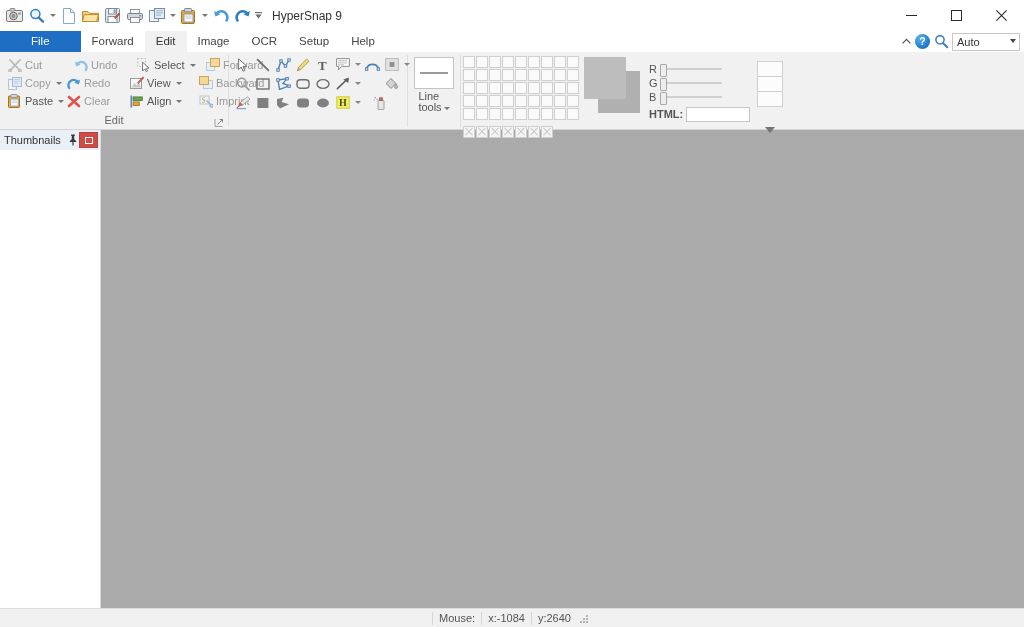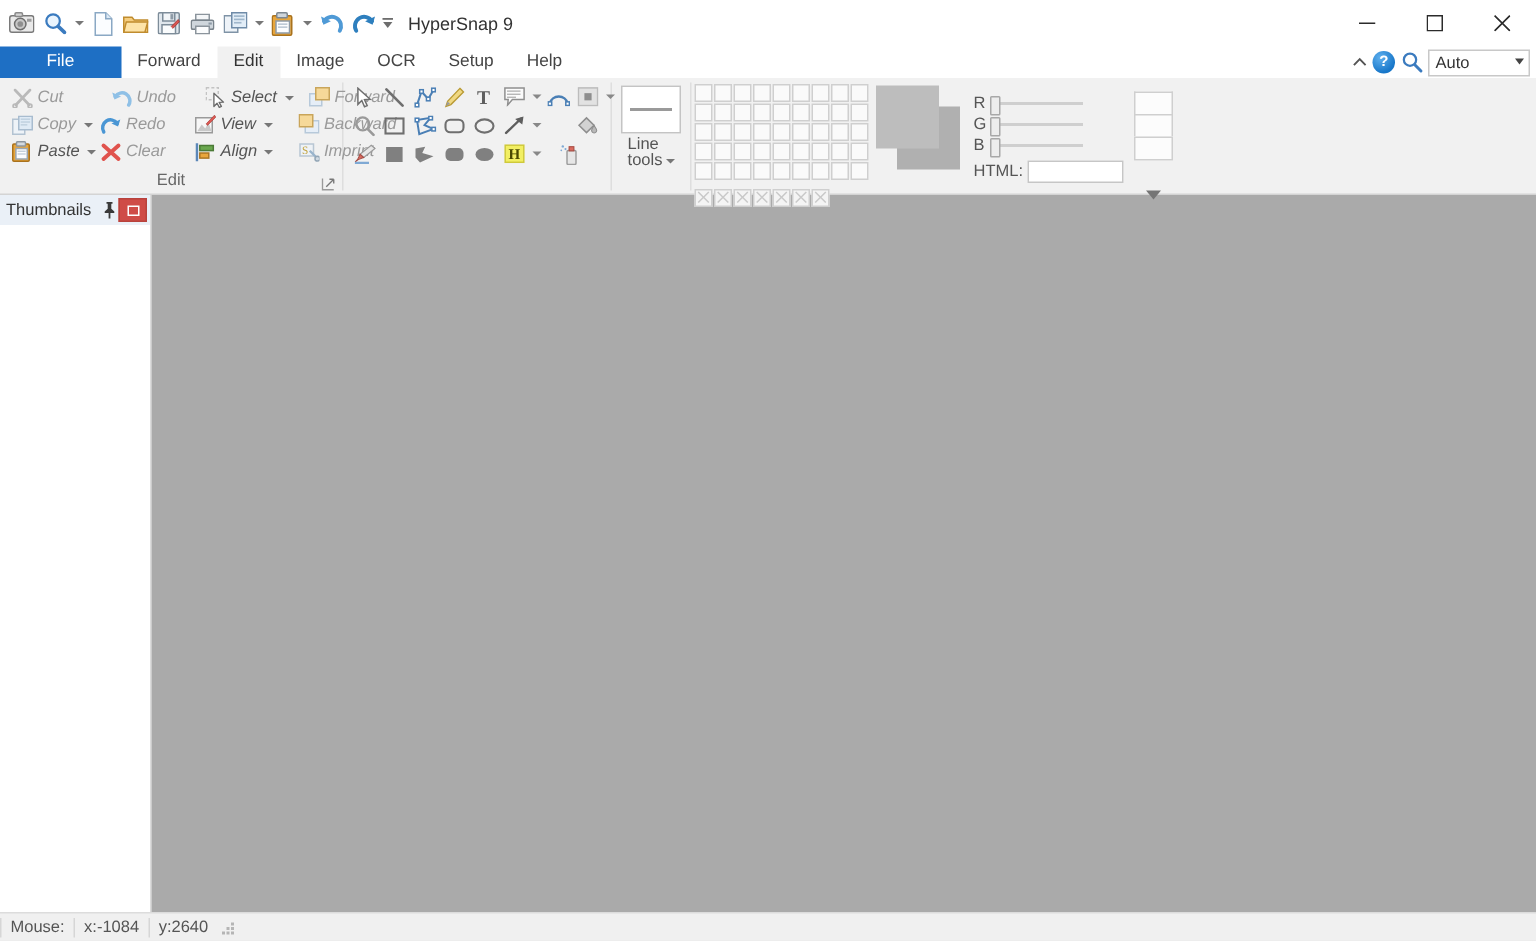--- a/index.html
+++ b/index.html
@@ -38,21 +38,21 @@
   .rgroup{position:relative;height:77px;display:flex;flex-direction:column;}
   .rgroup-body{flex:1;display:flex;align-items:flex-start;}
   .rgroup-label{height:15px;line-height:13px;text-align:center;font-size:11px;color:#666;}
   .rsep{width:1px;background:#dedede;margin:3px 0 2px 0;height:72px;align-self:flex-start;}
   .dlg-launcher{position:absolute;right:4px;bottom:1px;width:10px;height:10px;cursor:default;}
 
   
   .edit-grid{display:flex;flex-direction:column;padding:4px 0 0 4px;gap:0px;}
   .edit-row{display:flex;align-items:center;height:18px;}
   .ebtn{display:flex;align-items:center;height:18px;padding:0 3px;cursor:default;white-space:nowrap;}
-  .elabel{font-size:11px;color:#555;margin-left:3px;font-style:italic;}
+  .elabel{font-size:11px;color:#555;margin-left:3px;}
   .elabel.dim{color:#9a9a9a;}
   .ecaret{width:0;height:0;border-left:3px solid transparent;border-right:3px solid transparent;border-top:3px solid #777;margin-left:5px;}
   .eico{width:15px;height:15px;display:flex;align-items:center;justify-content:center;flex:0 0 15px;}
 
   
   .dt-wrap{display:flex;flex-direction:column;padding:3px 0 0 4px;}
   .dt-row{display:flex;align-items:center;height:19px;}
   .dbtn{width:20px;height:19px;display:flex;align-items:center;justify-content:center;cursor:default;}
   .dcaret{width:9px;height:19px;display:flex;align-items:center;justify-content:center;cursor:default;}
   .dcaret i{width:0;height:0;border-left:3px solid transparent;border-right:3px solid transparent;border-top:3px solid #888;}
@@ -79,21 +79,21 @@
   .curcol{position:relative;width:56px;height:56px;margin-left:5px;margin-top:1px;}
   .curcol .back{position:absolute;left:14px;top:14px;width:42px;height:42px;background:#b0b0b0;}
   .curcol .front{position:absolute;left:0;top:0;width:42px;height:42px;background:#bdbdbd;}
 
   .rgb-wrap{display:flex;flex-direction:column;padding-left:9px;padding-top:6px;}
   .rgb-row{display:flex;align-items:center;height:14px;}
   .rgb-lab{width:11px;font-size:11px;color:#555;}
   .slider{position:relative;width:62px;height:10px;display:flex;align-items:center;cursor:default;}
   .slider .track{width:62px;height:2px;background:#cfcfcf;}
   .slider .thumb{position:absolute;left:0px;top:0px;width:5px;height:11px;background:#ededed;border:1px solid #a8a8a8;border-radius:1px;}
-  .html-row{display:flex;align-items:center;height:16px;margin-top:2px;}
+  .html-row{display:flex;align-items:center;height:16px;margin-top:2px;font-weight:bold;}
   .html-lab{font-size:11px;color:#555;margin-right:3px;}
   .html-input{width:62px;height:13px;border:1px solid #c6c6c6;background:#fff;cursor:text;}
 
   .stack-boxes{display:flex;flex-direction:column;margin-left:7px;margin-top:5px;}
   .stack-boxes .sb{width:24px;height:14px;border:1px solid #cfcfcf;border-bottom:none;background:#fcfcfc;cursor:default;}
   .stack-boxes .sb:last-child{border-bottom:1px solid #cfcfcf;}
   .col-more{position:absolute;right:6px;bottom:2px;width:14px;height:12px;display:flex;align-items:center;justify-content:center;cursor:default;}
   .col-more i{width:0;height:0;border-left:5px solid transparent;border-right:5px solid transparent;border-top:6px solid #757575;}
 
   
@@ -101,21 +101,21 @@
   .thumbs{width:100px;flex:0 0 100px;display:flex;flex-direction:column;background:#fff;border-right:1px solid #dcdcdc;}
   .thumbs-hdr{height:20px;display:flex;align-items:center;background:#eaf0f7;padding-left:4px;}
   .thumbs-title{font-size:11px;color:#333;flex:1;}
   .pinbtn{width:13px;height:16px;display:flex;align-items:center;justify-content:center;cursor:default;}
   .closebtn{width:17px;height:14px;margin-right:2px;background:#cf4c47;border:1px solid #b8423d;display:flex;align-items:center;justify-content:center;cursor:default;}
   .closebtn span{display:block;width:6px;height:5px;border:1px solid #fff;}
   .thumbs-body{flex:1;background:#fff;}
   .canvas{flex:1;background:#aaaaaa;}
 
   
-  .status{height:18px;flex:0 0 18px;background:#f0f0f0;border-top:1px solid #dcdcdc;display:flex;align-items:center;justify-content:flex-start;font-size:11px;color:#555;}
+  .status{height:18px;flex:0 0 18px;background:#f0f0f0;border-top:1px solid #dcdcdc;display:flex;align-items:center;justify-content:center;font-size:11px;color:#555;}
   .st-cell{padding:0 6px;height:18px;line-height:18px;white-space:nowrap;}
   .st-sep{width:1px;height:13px;background:#d6d6d6;}
   .grip{width:15px;height:18px;position:relative;cursor:default;}
   .grip i{position:absolute;background:#b5b5b5;width:2px;height:2px;}
 </style>
 </head>
 <body>
 
 <div class="app">
 

